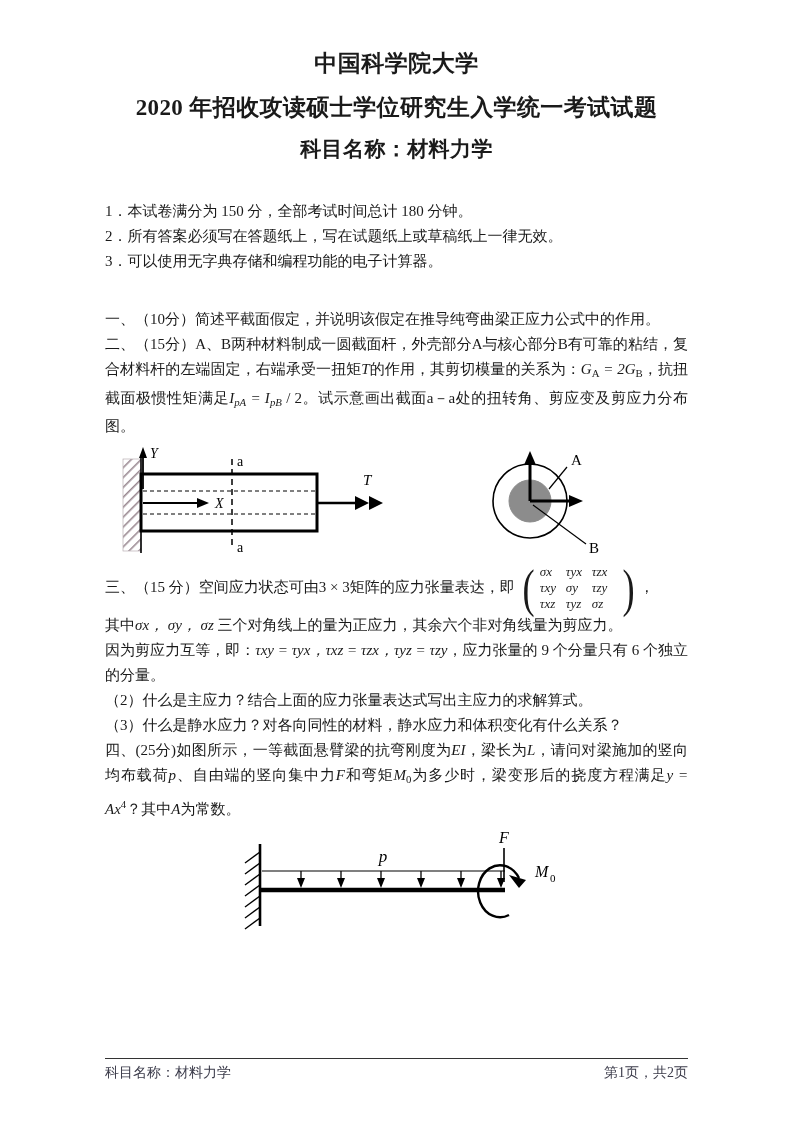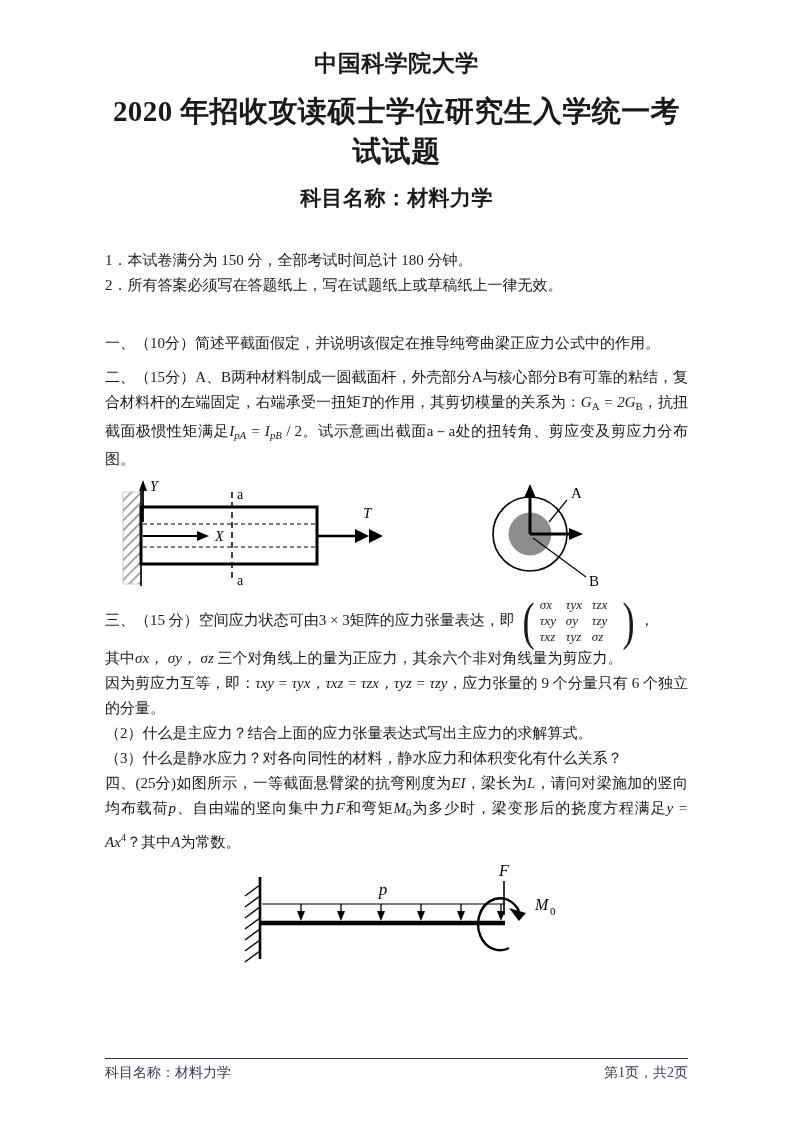--- a/index.html
+++ b/index.html
@@ -27,21 +27,21 @@
   .hdr {
     text-align: center;
     font-weight: bold;
   }
   .hdr-line1 {
     font-size: 23px;
     padding-top: 48px;
     letter-spacing: 0.5px;
   }
   .hdr-line2 {
-    font-size: 29px;
+    font-size: 23px;
     padding-top: 13px;
     letter-spacing: 0.4px;
   }
   .hdr-line3 {
     font-size: 21px;
     padding-top: 12px;
     letter-spacing: 0.4px;
   }
 
   
@@ -59,21 +59,21 @@
     white-space: nowrap;
   }
 
   
   .qblock {
     font-size: 15px;
     line-height: 25px;
     text-align: justify;
   }
   .q1 { margin-top: 33px; }
-  .q2 { margin-top: 9px; }
+  .q2 { margin-top: 0px; }
   .q3 { margin-top: 2px; }
   .q4 { margin-top: 0px; }
 
   .sub {
     font-size: 0.72em;
     vertical-align: -0.25em;
     font-style: normal;
   }
   .sup {
     font-size: 0.72em;
@@ -150,20 +150,21 @@
 
   <div class="hdr">
     <div class="hdr-line1">中国科学院大学</div>
     <div class="hdr-line2">2020 年招收攻读硕士学位研究生入学统一考试试题</div>
     <div class="hdr-line3">科目名称：材料力学</div>
   </div>
 
   <div class="notice">
     <div class="notice-item">1．本试卷满分为 150 分，全部考试时间总计 180 分钟。</div>
     <div class="notice-item">2．所有答案必须写在答题纸上，写在试题纸上或草稿纸上一律无效。</div>
+    <div class="notice-item">3．可以使用无字典存储和编程功能的电子计算器。</div>
   </div>
 
   <div class="qblock q1">
     <span>一、（10分）</span><span>简述平截面假定，并说明该假定在推导纯弯曲梁正应力公式中的作用。</span>
   </div>
 
   <div class="qblock q2">
     <span>二、（15分）</span><span>A、B两种材料制成一圆截面杆，外壳部分A与核心部分B有可靠的粘结，复合材料杆的左端固定，右端承受一扭矩</span><span class="mi">T</span><span>的作用，其剪切模量的关系为：</span><span class="mi">G</span><span class="sub">A</span><span class="mi"> = 2G</span><span class="sub">B</span><span>，抗扭截面极惯性矩满足</span><span class="mi">I</span><span class="sub mi">pA</span><span class="mi"> = I</span><span class="sub mi">pB</span><span> / 2</span><span>。试示意画出截面a－a处的扭转角、剪应变及剪应力分布图。</span>
   </div>
 

